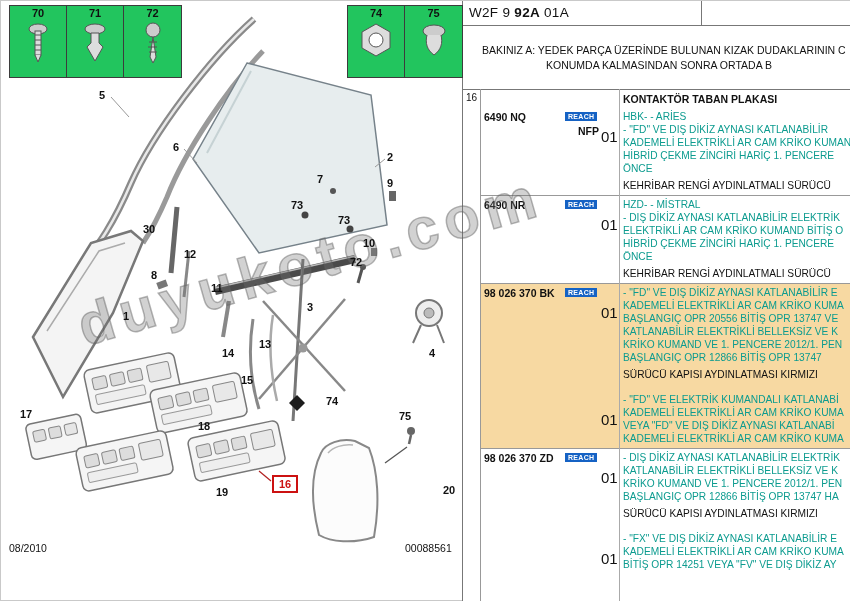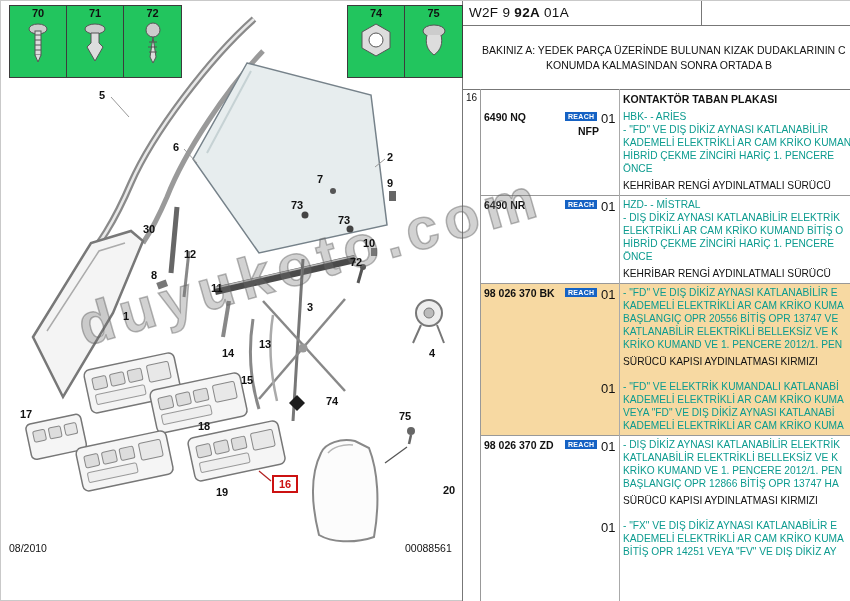--- a/index.html
+++ b/index.html
@@ -40,21 +40,21 @@
   .section-title{font-weight:bold;font-size:10.5px;padding:3px 0 3px 143px;white-space:nowrap;overflow:hidden}
   .prow{position:relative;border-top:1px solid #999;padding:2px 2px 3px 143px;min-height:20px}
   .prow:first-of-type{border-top:none}
   .prow.hl{background:var(--hl,#f7d9a2)}
   .ref{position:absolute;left:4px;top:3px;font-weight:bold;font-size:10.5px;white-space:nowrap}
   .reach{position:absolute;left:85px;top:4px;background:var(--reach,#1562c4);color:#fff;
     font-size:7px;font-weight:bold;padding:1px 3px;letter-spacing:.3px}
   .subref{position:absolute;left:98px;top:17px;font-weight:bold;font-size:10.5px}
   .entry{position:relative}
   .entry + .entry{margin-top:12px}
-  .qty{position:absolute;left:-22px;top:1px;font-size:13px}
+  .qty{position:absolute;left:-22px;top:18px;font-size:15px}
   .dline{color:var(--teal,#0c9b8f);font-size:10.2px;line-height:13px;white-space:nowrap;overflow:hidden}
   .dline.blk{color:#111;margin-top:4px}
 </style>
 </head>
 <body>
 
 <div class="page">
 
   <div class="diagram">
 
@@ -293,20 +293,21 @@
           <div class="prow hl">
             <span class="ref">98 026 370 BK</span>
             <span class="reach">REACH</span>
             <div class="entry">
               <span class="qty">01</span>
               <div class="dline">- "FD" VE DIŞ DİKİZ AYNASI KATLANABİLİR E</div>
               <div class="dline">KADEMELİ ELEKTRİKLİ AR CAM KRİKO KUMA</div>
               <div class="dline">BAŞLANGIÇ OPR 20556 BİTİŞ OPR 13747 VE</div>
               <div class="dline">KATLANABİLİR ELEKTRİKLİ BELLEKSİZ VE K</div>
               <div class="dline">KRİKO KUMAND VE 1. PENCERE 2012/1. PEN</div>
+              <div class="dline">BAŞLANGIÇ OPR 12866 BİTİŞ OPR 13747</div>
               <div class="dline blk">SÜRÜCÜ KAPISI AYDINLATMASI KIRMIZI</div>
             </div>
             <div class="entry">
               <span class="qty">01</span>
               <div class="dline">- "FD" VE ELEKTRİK KUMANDALI KATLANABİ</div>
               <div class="dline">KADEMELİ ELEKTRİKLİ AR CAM KRİKO KUMA</div>
               <div class="dline">VEYA "FD" VE DIŞ DİKİZ AYNASI KATLANABİ</div>
               <div class="dline">KADEMELİ ELEKTRİKLİ AR CAM KRİKO KUMA</div>
             </div>
           </div>

